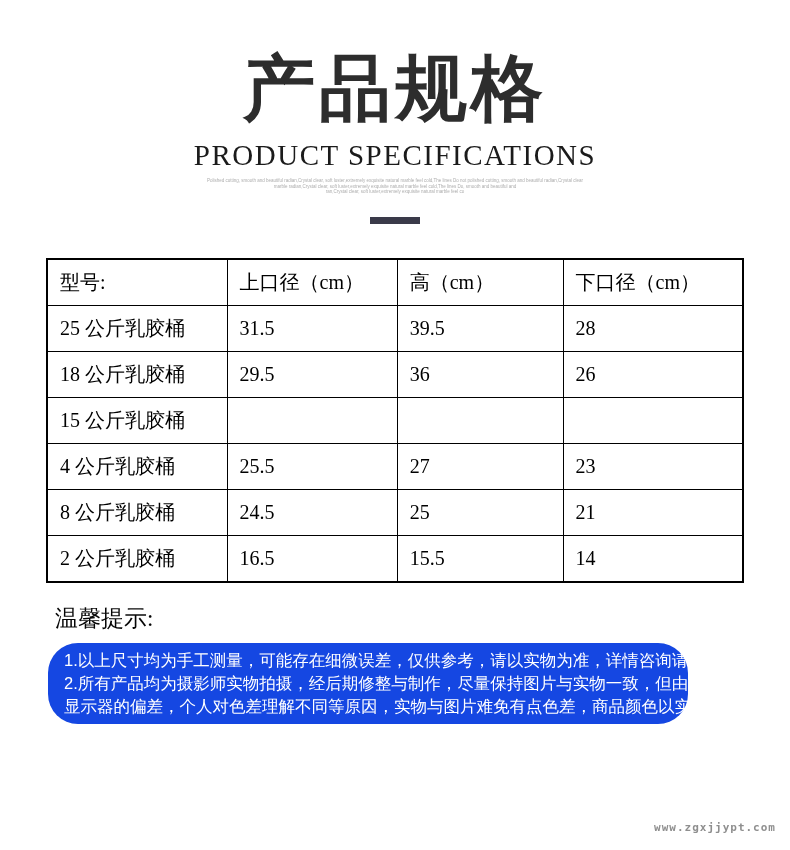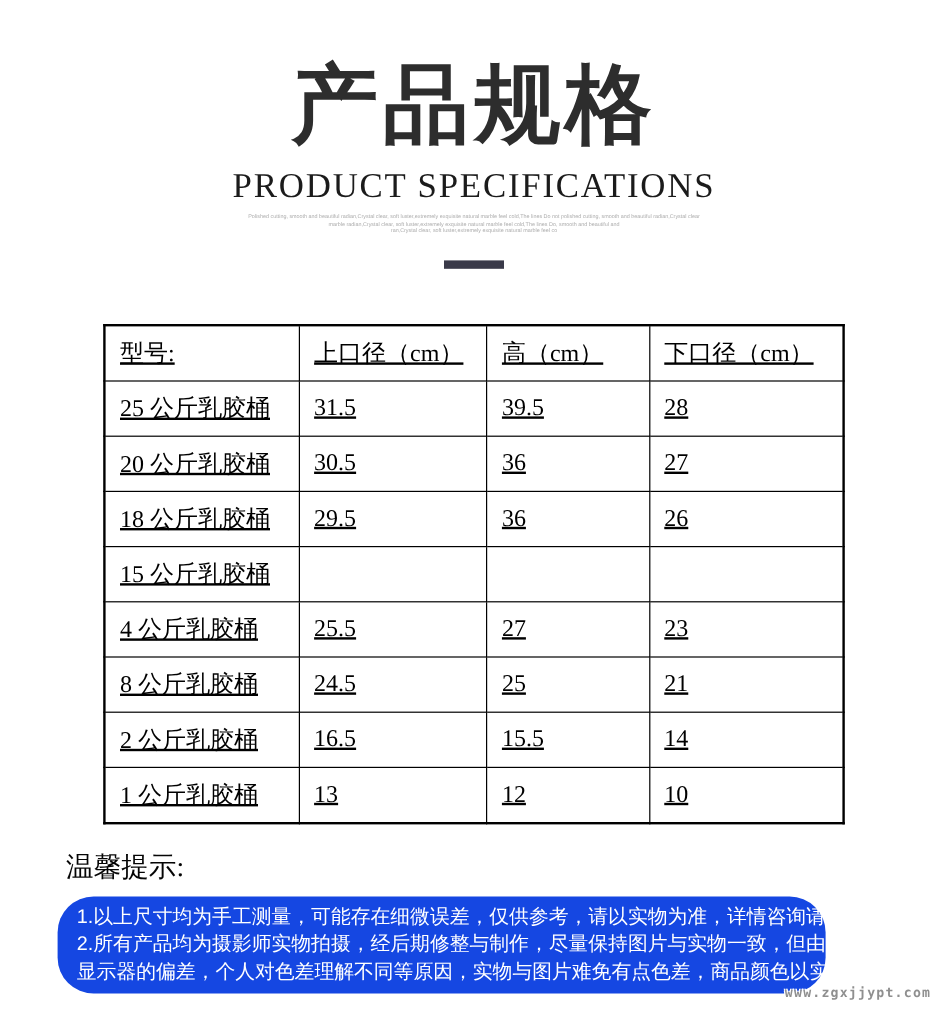--- a/index.html
+++ b/index.html
@@ -21,24 +21,23 @@
     letter-spacing:1.5px; color:#1b1b1b;font-family:Liberation Serif, serif;
   }
   .tagline {
     margin:6px auto 0; width:380px; text-align:center;
     font-size:4.5px; line-height:5.5px; color:#adadad;
   }
   .divider {
     width:50px; height:7px; margin:22px auto 0; background:#3a3a49;
   }
   table.spec-table {
-    width:618px; margin:46px auto 0;
+    width:698px; margin:34px auto 0;
     border-collapse:collapse; border:2px solid #000;
     font-family:"Liberation Serif", serif;
-    text-decoration:underline;
   }
   table.spec-table th, table.spec-table td {
     border:1.5px solid #000; height:46px;
     padding:0 4px 0 12px; text-align:left; vertical-align:middle;
     font-size:20px; font-weight:400; color:#000; white-space:nowrap;
   }
   table.spec-table th { height:47px; }
   .col-model { width:193px; }
   .col-top   { width:180px; }
   .col-h     { width:188px; }
@@ -86,26 +85,20 @@
       <th class="col-h">高（cm）</th>
       <th class="col-bot">下口径（cm）</th>
     </tr>
     <tr>
       <td>25 公斤乳胶桶</td>
       <td>31.5</td>
       <td>39.5</td>
       <td>28</td>
     </tr>
     <tr>
-      <td>20 公斤乳胶桶</td>
-      <td>30.5</td>
-      <td>36</td>
-      <td>27</td>
-    </tr>
-    <tr>
       <td>18 公斤乳胶桶</td>
       <td>29.5</td>
       <td>36</td>
       <td>26</td>
     </tr>
     <tr>
       <td>15 公斤乳胶桶</td>
       <td></td>
       <td></td>
       <td></td>
@@ -121,26 +114,20 @@
       <td>24.5</td>
       <td>25</td>
       <td>21</td>
     </tr>
     <tr>
       <td>2 公斤乳胶桶</td>
       <td>16.5</td>
       <td>15.5</td>
       <td>14</td>
     </tr>
-    <tr>
-      <td>1 公斤乳胶桶</td>
-      <td>13</td>
-      <td>12</td>
-      <td>10</td>
-    </tr>
   </tbody>
     </table>
 
   <div class="tips-label">温馨提示:</div>
 
   <div class="tip-box">
     <div class="tip-line">1.以上尺寸均为手工测量，可能存在细微误差，仅供参考，请以实物为准，详情咨询请联系客服</div>
     <div class="tip-line">2.所有产品均为摄影师实物拍摄，经后期修整与制作，尽量保持图片与实物一致，但由于灯光与</div>
     <div class="tip-line">显示器的偏差，个人对色差理解不同等原因，实物与图片难免有点色差，商品颜色以实物为准。</div>
   </div>

